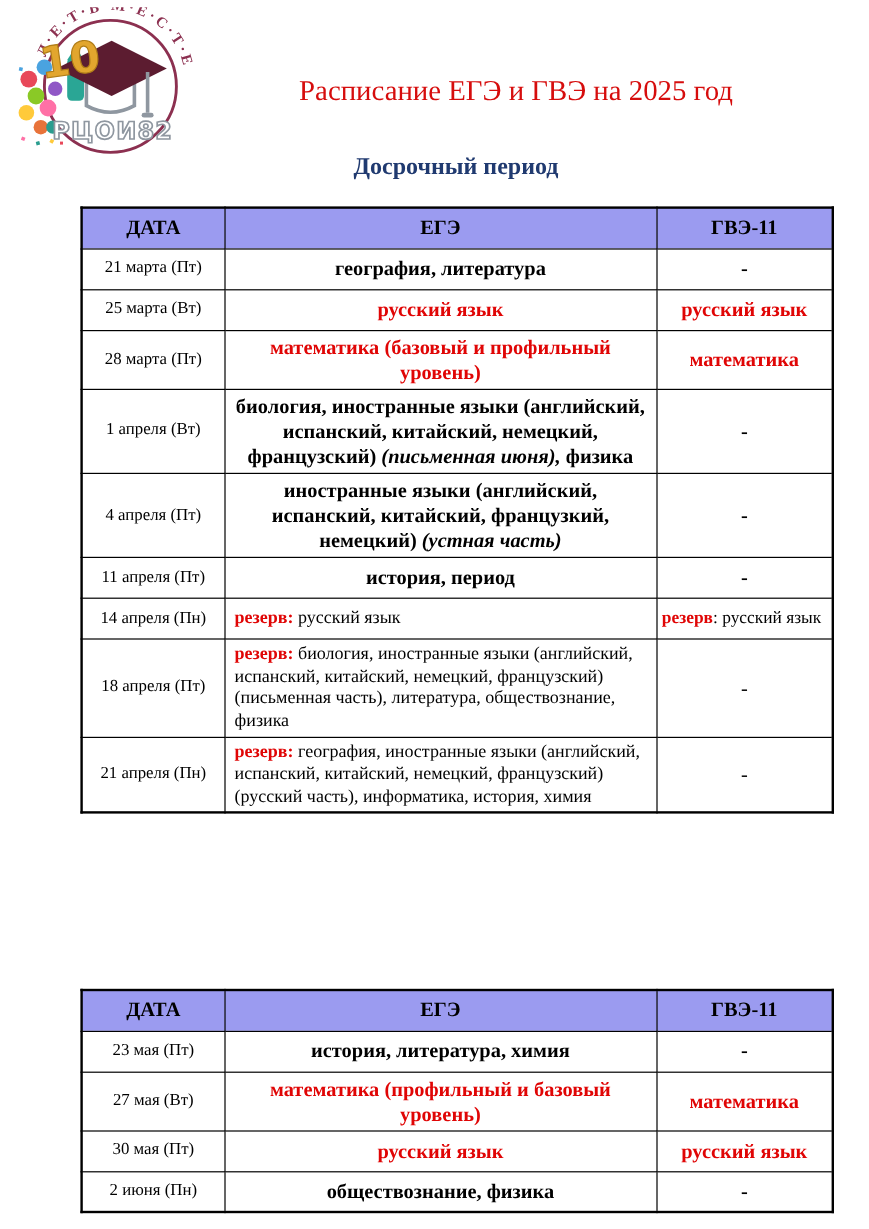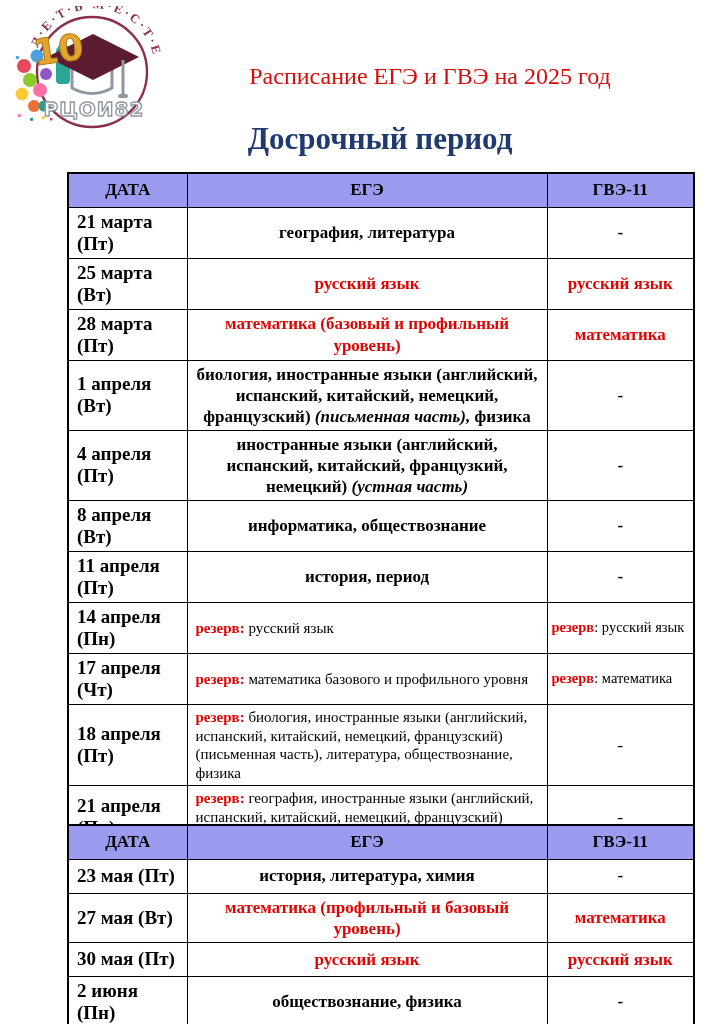--- a/index.html
+++ b/index.html
@@ -14,35 +14,35 @@
     position:relative;width:724px;height:1024px;background:#fff;
     font-family:"Liberation Serif",serif;color:#000;overflow:hidden;
   }
   .logo{position:absolute;left:10px;top:6px;width:152px;height:130px;}
   .doc-title{
     position:absolute;left:150px;right:14px;top:62px;text-align:center;
     font-weight:normal;font-size:24px;line-height:28px;color:var(--title-red);
   }
   .section-heading{
     position:absolute;left:67px;width:626px;text-align:center;
-    font-weight:bold;font-size:31px;line-height:32px;color:var(--blue);
+    font-weight:bold;font-size:20px;line-height:32px;color:var(--blue);
   }
   #heading-0{top:123px}
   #heading-1{top:781px}
   .tablewrap{position:absolute;left:67px;width:626px;}
   #tablewrap-0{top:172px}
   #tablewrap-1{top:824px}
   table.schedule{border-collapse:collapse;width:626px;table-layout:fixed;border:2px solid #000;}
   table.schedule th,table.schedule td{border:1px solid #000;vertical-align:middle;}
   table.schedule th{
     background:var(--lav);font-size:17px;font-weight:bold;height:24px;padding:1px 2px;text-align:center;
   }
   table.schedule tr{height:34px;}
   table.schedule td{padding:3px 8px;}
-  td.date{font-weight:bold;font-size:19px;}
+  td.date{text-align:center;font-weight:normal;font-size:14px;}
   td.center{text-align:center;font-size:17px;line-height:1.24;}
   td.left{text-align:left;font-size:15px;line-height:1.24;}
   td.gve.left{font-size:14.5px;padding:3px 4px;white-space:nowrap;overflow:hidden;}
   span.b{font-weight:bold;}
   span.i{font-style:italic;}
   span.red{color:var(--red);}
 </style>
 </head>
 <body>
 
@@ -119,47 +119,37 @@
             <td class="ege center"><span class="b red">русский язык</span></td>
             <td class="gve center"><span class="b red">русский язык</span></td>
           </tr>
           <tr>
             <td class="date">28 марта (Пт)</td>
             <td class="ege center"><span class="b red">математика (базовый и профильный уровень)</span></td>
             <td class="gve center"><span class="b red">математика</span></td>
           </tr>
           <tr>
             <td class="date">1 апреля (Вт)</td>
-            <td class="ege center"><span class="b ">биология, иностранные языки (английский, испанский, китайский, немецкий, французский) </span><span class="b i ">(письменная часть),</span><span class="b "> физика</span></td>
+            <td class="ege center"><span class="b ">биология, иностранные языки (английский, испанский, китайский, немецкий, французский) </span><span class="b i ">(письменная июня),</span><span class="b "> физика</span></td>
             <td class="gve center"><span class="b ">-</span></td>
           </tr>
           <tr>
             <td class="date">4 апреля (Пт)</td>
             <td class="ege center"><span class="b ">иностранные языки (английский, испанский, китайский, французкий, немецкий) </span><span class="b i ">(устная часть)</span></td>
-            <td class="gve center"><span class="b ">-</span></td>
-          </tr>
-          <tr>
-            <td class="date">8 апреля (Вт)</td>
-            <td class="ege center"><span class="b ">информатика, обществознание</span></td>
             <td class="gve center"><span class="b ">-</span></td>
           </tr>
           <tr>
             <td class="date">11 апреля (Пт)</td>
             <td class="ege center"><span class="b ">история, период</span></td>
             <td class="gve center"><span class="b ">-</span></td>
           </tr>
           <tr>
             <td class="date">14 апреля (Пн)</td>
             <td class="ege left"><span class="b red">резерв:</span><span class=""> русский язык</span></td>
             <td class="gve left"><span class="b red">резерв</span><span class="">: русский язык</span></td>
-          </tr>
-          <tr>
-            <td class="date">17 апреля (Чт)</td>
-            <td class="ege left"><span class="b red">резерв:</span><span class="">  математика базового и профильного уровня</span></td>
-            <td class="gve left"><span class="b red">резерв</span><span class="">: математика</span></td>
           </tr>
           <tr>
             <td class="date">18 апреля (Пт)</td>
             <td class="ege left"><span class="b red">резерв:</span><span class=""> биология, иностранные языки (английский, испанский, китайский, немецкий, французский) (письменная часть), литература, обществознание, физика</span></td>
             <td class="gve center"><span class="">-</span></td>
           </tr>
           <tr>
             <td class="date">21 апреля (Пн)</td>
             <td class="ege left"><span class="b red">резерв:</span><span class=""> география, иностранные языки (английский, испанский, китайский, немецкий, французский) (русский часть), информатика, история, химия</span></td>
             <td class="gve center"><span class="">-</span></td>

